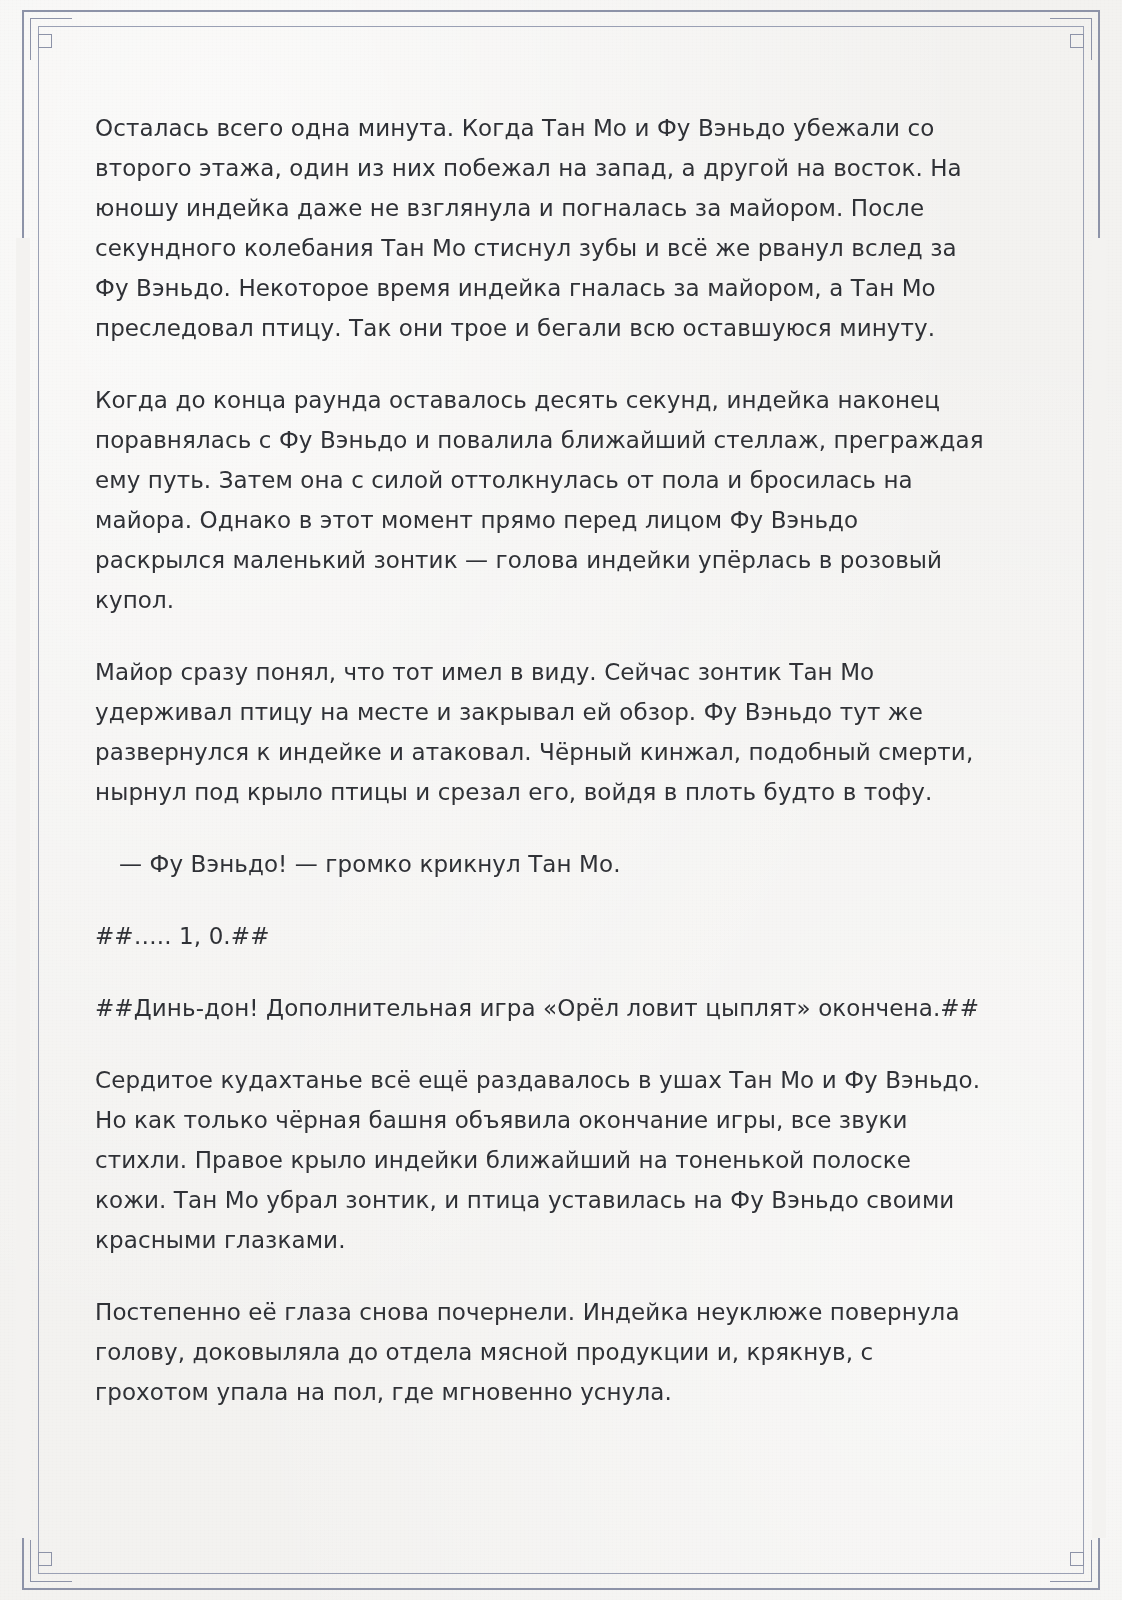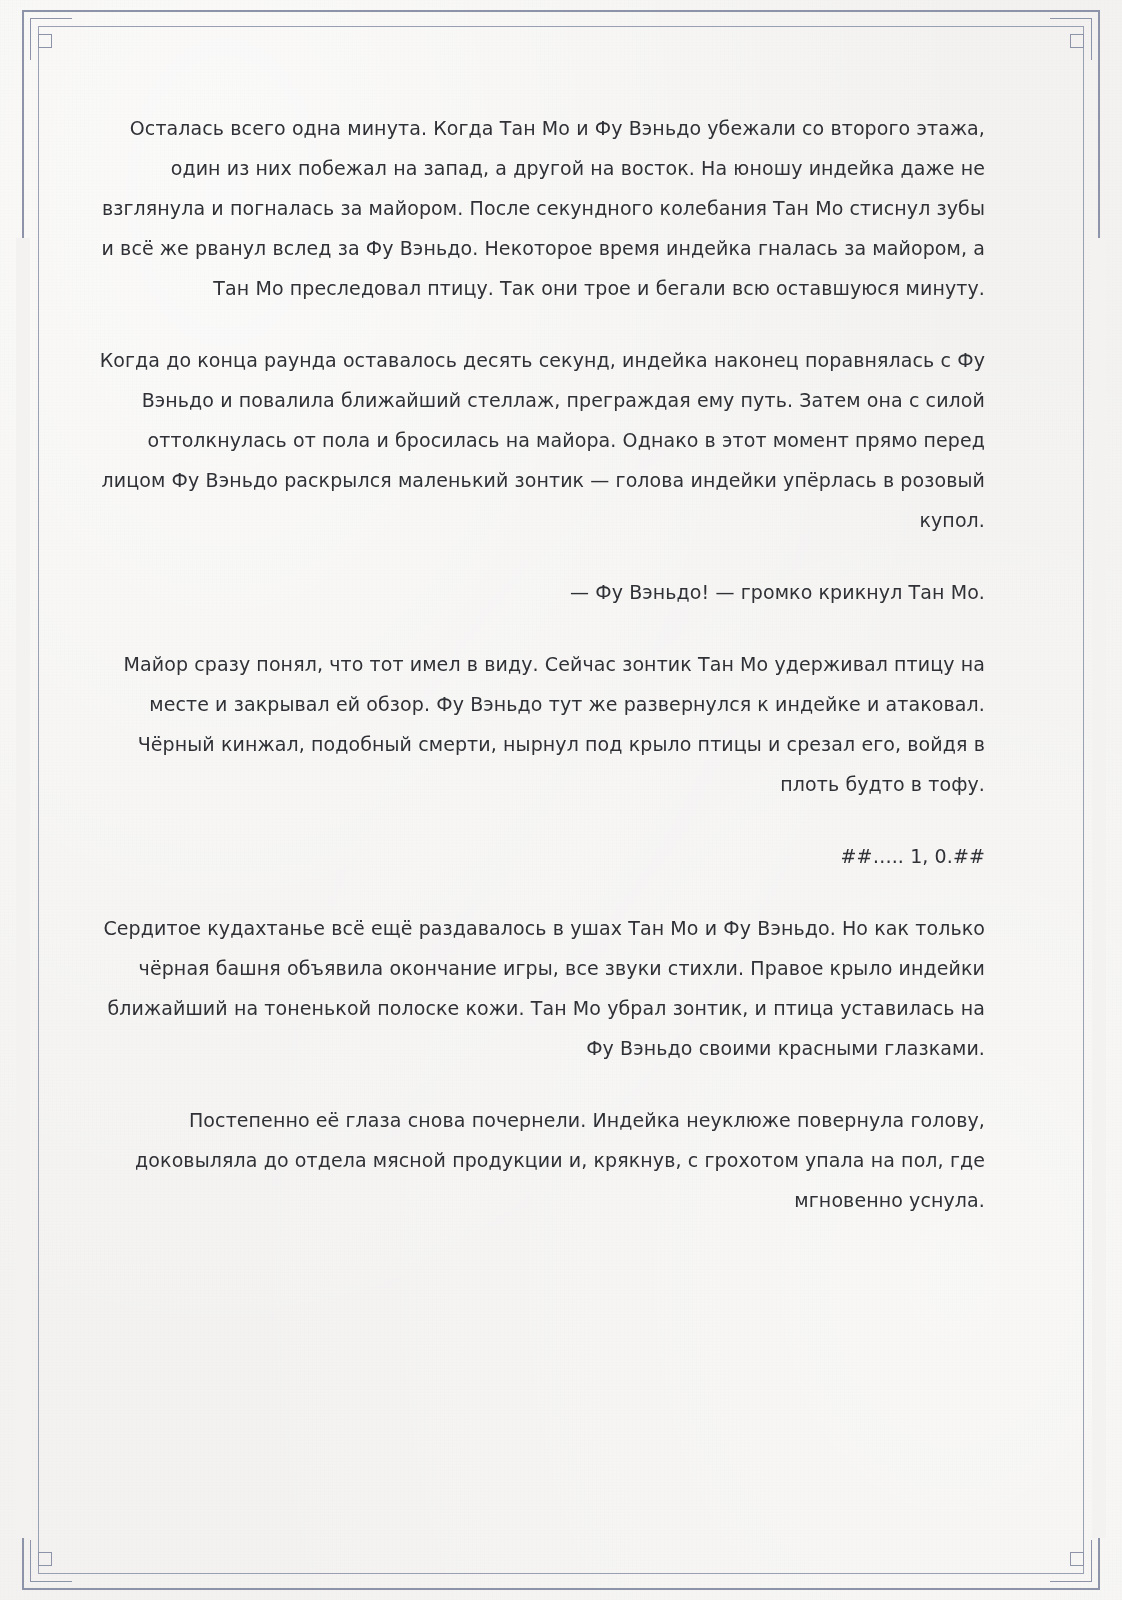--- a/index.html
+++ b/index.html
@@ -96,33 +96,32 @@
 
   
   .content {
     position: absolute;
     left: 95px;
     top: 108px;
     width: 890px;
   }
   p.para {
     margin: 0 0 32px 0;
-    font-size: 19px;
+    font-size: 23px;
     line-height: 40px;
     color: #2f3136;
     letter-spacing: 0.1px;
-    text-align: right;
+    text-align: left;
     font-weight: 400;
   }
   p.para.dialogue {
     text-indent: 24px;
   }
   p.para.system {
     color: #2f3136;
-    margin-left: 40px;
   }
 </style>
 </head>
 <body>
 
 <div class="page">
 
   <div class="grain"></div>
 
   <div class="border-outer"></div>
@@ -149,21 +148,22 @@
       <span class="v1"></span>
     </div>
   <div class="hatch br">
       <span class="h1"></span>
       <span class="v1"></span>
     </div>
 
   <div class="content">
     <p class="para">Осталась всего одна минута. Когда Тан Мо и Фу Вэньдо убежали со второго этажа, один из них побежал на запад, а другой на восток. На юношу индейка даже не взглянула и погналась за майором. После секундного колебания Тан Мо стиснул зубы и всё же рванул вслед за Фу Вэньдо. Некоторое время индейка гналась за майором, а Тан Мо преследовал птицу. Так они трое и бегали всю оставшуюся минуту.</p>
     <p class="para">Когда до конца раунда оставалось десять секунд, индейка наконец поравнялась с Фу Вэньдо и повалила ближайший стеллаж, преграждая ему путь. Затем она с силой оттолкнулась от пола и бросилась на майора. Однако в этот момент прямо перед лицом Фу Вэньдо раскрылся маленький зонтик  — голова индейки упёрлась в розовый купол.</p>
+    <p class="para">Майор сразу понял, что тот имел в виду. Сейчас зонтик Тан Мо удерживал птицу на месте и закрывал ей обзор. Фу Вэньдо тут же развернулся к индейке и атаковал. Чёрный кинжал, подобный смерти, нырнул под крыло птицы и срезал его, войдя в плоть будто в тофу.</p>
     <p class="para dialogue">— Фу Вэньдо!  — громко крикнул Тан Мо.</p>
-    <p class="para">Майор сразу понял, что тот имел в виду. Сейчас зонтик Тан Мо удерживал птицу на месте и закрывал ей обзор. Фу Вэньдо тут же развернулся к индейке и атаковал. Чёрный кинжал, подобный смерти, нырнул под крыло птицы и срезал его, войдя в плоть будто в тофу.</p>
     <p class="para system">##….. 1, 0.##</p>
+    <p class="para system">##Динь-дон! Дополнительная игра «Орёл ловит цыплят» окончена.##</p>
     <p class="para">Сердитое кудахтанье всё ещё раздавалось в ушах Тан Мо и Фу Вэньдо. Но как только чёрная башня объявила окончание игры, все звуки стихли. Правое крыло индейки ближайший на тоненькой полоске кожи. Тан Мо убрал зонтик, и птица уставилась на Фу Вэньдо своими красными глазками.</p>
     <p class="para">Постепенно её глаза снова почернели. Индейка неуклюже повернула голову, доковыляла до отдела мясной продукции и, крякнув, с грохотом упала на пол, где мгновенно уснула.</p>
 
   </div>
 
 </div>
 
 </body></html>

